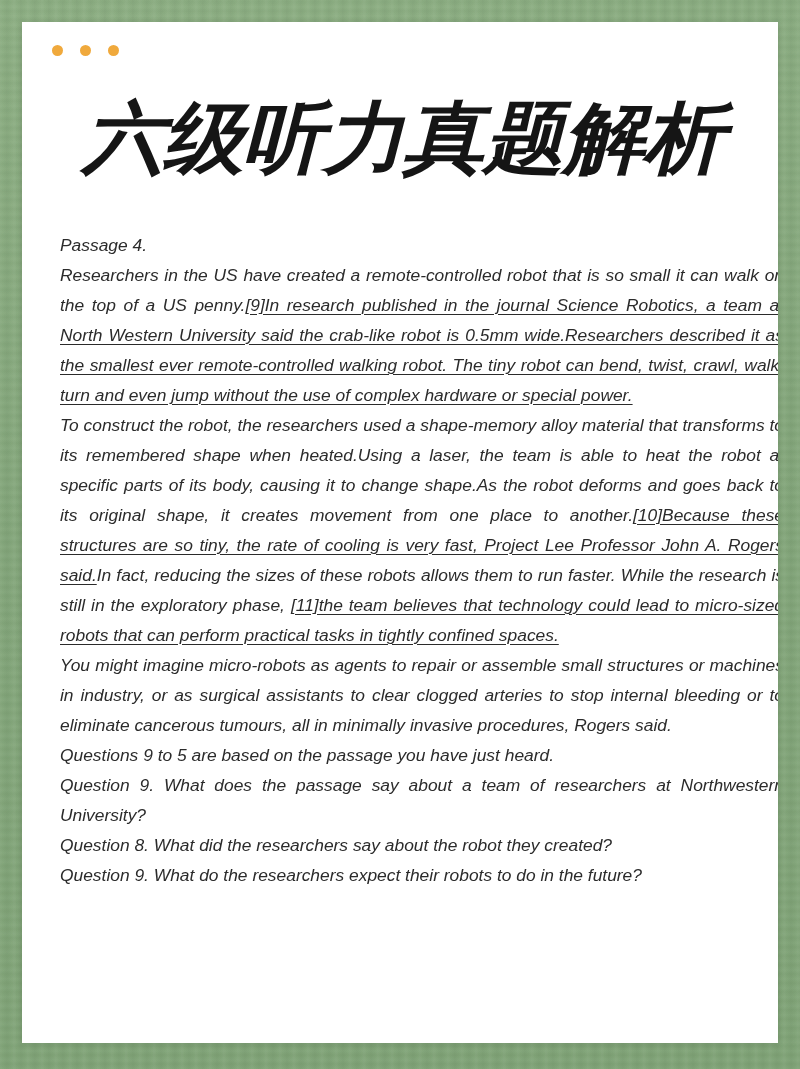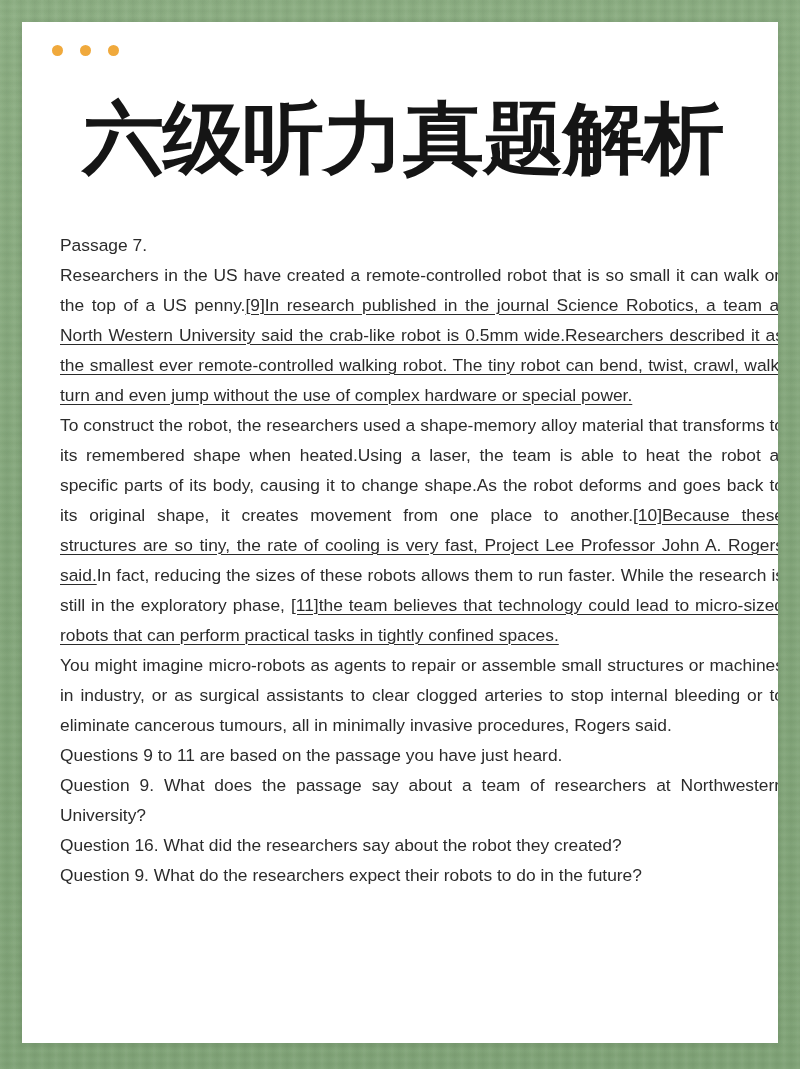--- a/index.html
+++ b/index.html
@@ -30,20 +30,21 @@
   .note-card {
     position: absolute;
     left: 22px;
     top: 22px;
     width: 756px;
     height: 1021px;
     background: #ffffff;
     box-sizing: border-box;
     box-shadow: 0 1px 6px rgba(0,0,0,0.10);
     overflow: hidden;
+    font-style: italic;
   }
 
   
   .dots-row {
     position: absolute;
     left: 30px;
     top: 23px;
     display: flex;
     gap: 17px;
     align-items: center;
@@ -111,23 +112,23 @@
 
   <div class="dots-row">
     <span class="dot" style="background: rgb(240, 169, 60);"></span>
     <span class="dot" style="background: rgb(240, 169, 60);"></span>
     <span class="dot" style="background: rgb(240, 169, 60);"></span>
   </div>
 
   <div class="card-title">六级听力真题解析</div>
 
   <div class="body-text" id="body-text">
-      <div class="para last-justify"><span>Passage 7.</span></div>
+      <div class="para last-justify"><span>Passage 4.</span></div>
       <div class="para last-justify"><span> Researchers in the US have created a remote-controlled robot that is so small it can walk on the top of a US penny.</span><u class="mark">[9]In research published in the journal Science Robotics, a team at North Western University said the crab-like robot is 0.5mm wide.Researchers described it as the smallest ever remote-controlled walking robot. The tiny robot can bend, twist, crawl, walk, turn and even jump without the use of complex hardware or special power.</u></div>
       <div class="para last-justify"><span> To construct the robot, the researchers used a shape-memory alloy material that transforms to its remembered shape when heated.Using a laser, the team is able to heat the robot at specific parts of its body, causing it to change shape.As the robot deforms and goes back to its original shape, it creates movement from one place to another.</span><u class="mark">[10]Because these structures are so tiny, the rate of cooling is very fast, Project Lee Professor John A. Rogers said.</u><span>In fact, reducing the sizes of these robots allows them to run faster. While the research is still in the exploratory phase, </span><u class="mark">[11]the team believes that technology could lead to micro-sized robots that can perform practical tasks in tightly confined spaces.</u></div>
       <div class="para last-justify"><span> You might imagine micro-robots as agents to repair or assemble small structures or machines in industry, or as surgical assistants to clear clogged arteries to stop internal bleeding or to eliminate cancerous tumours, all in minimally invasive procedures, Rogers said.</span></div>
-      <div class="para last-justify"><span> Questions 9 to 11 are based on the passage you have just heard.</span></div>
+      <div class="para last-justify"><span> Questions 9 to 5 are based on the passage you have just heard.</span></div>
       <div class="para last-justify"><span>Question 9. What does the passage say about a team of researchers at Northwestern University?</span></div>
-      <div class="para last-justify"><span>Question 16. What did the researchers say about the robot they created?</span></div>
+      <div class="para last-justify"><span>Question 8. What did the researchers say about the robot they created?</span></div>
       <div class="para last-justify"><span>Question 9. What do the researchers expect their robots to do in the future?</span></div>
     </div>
 
 </div>
 
 </body></html>

